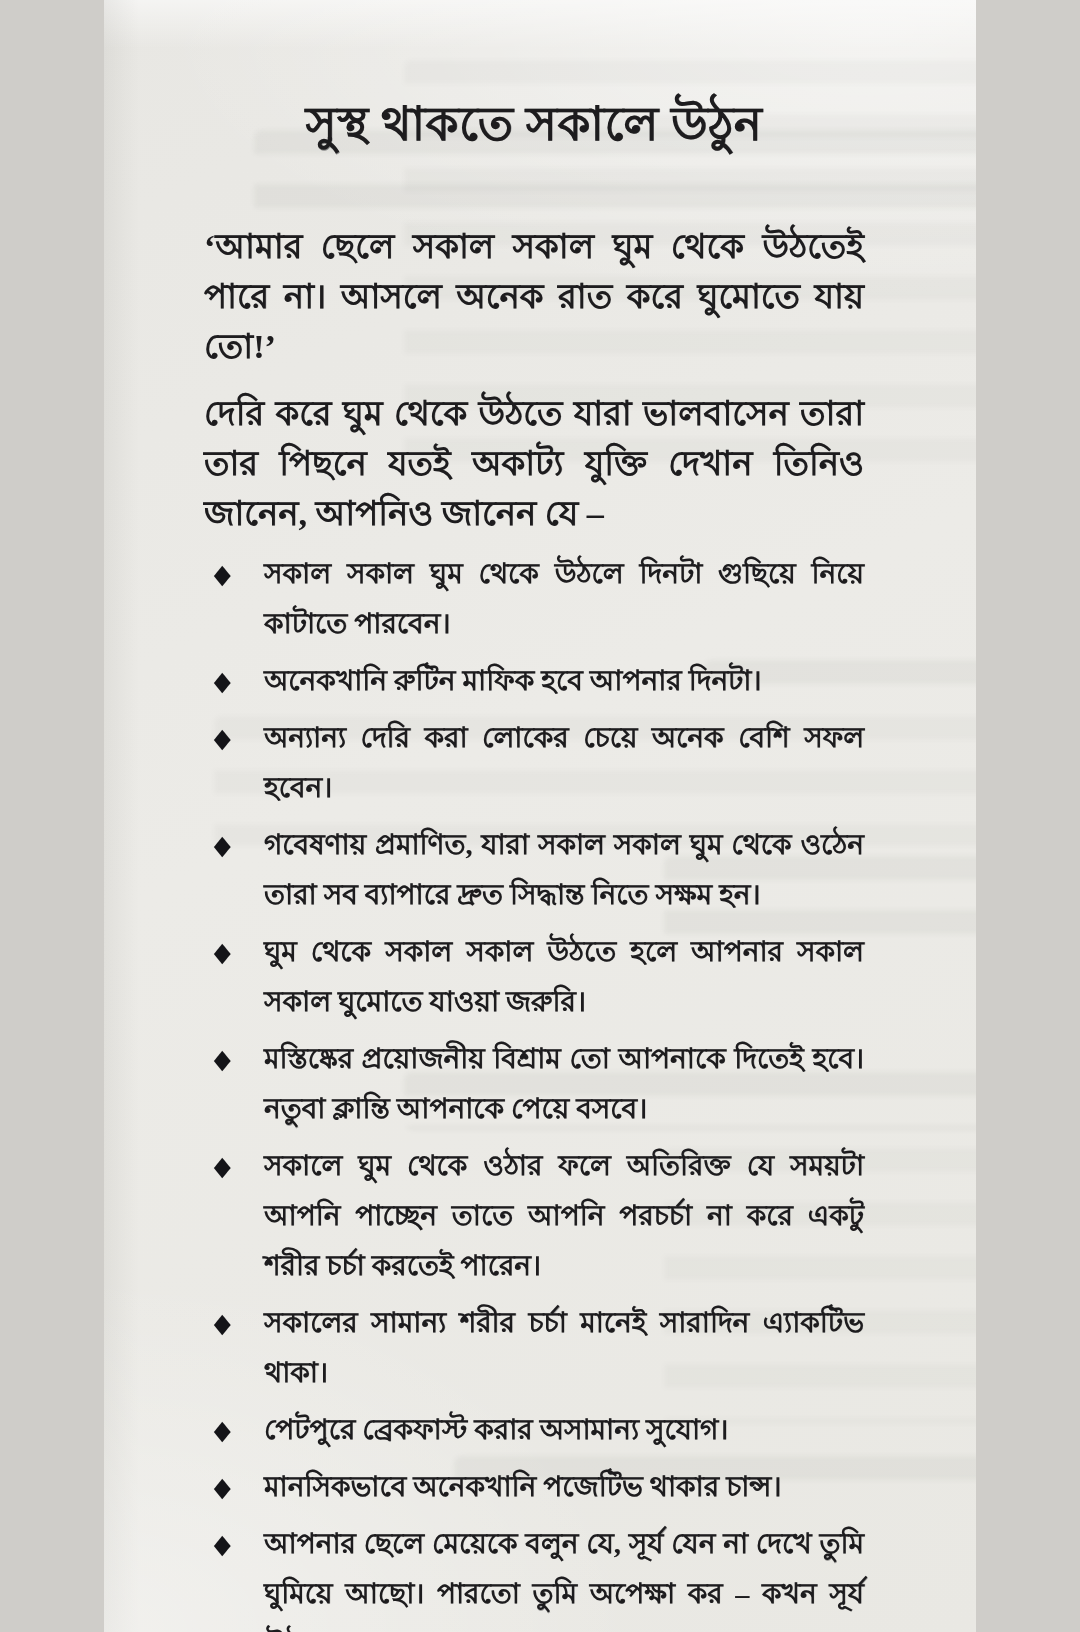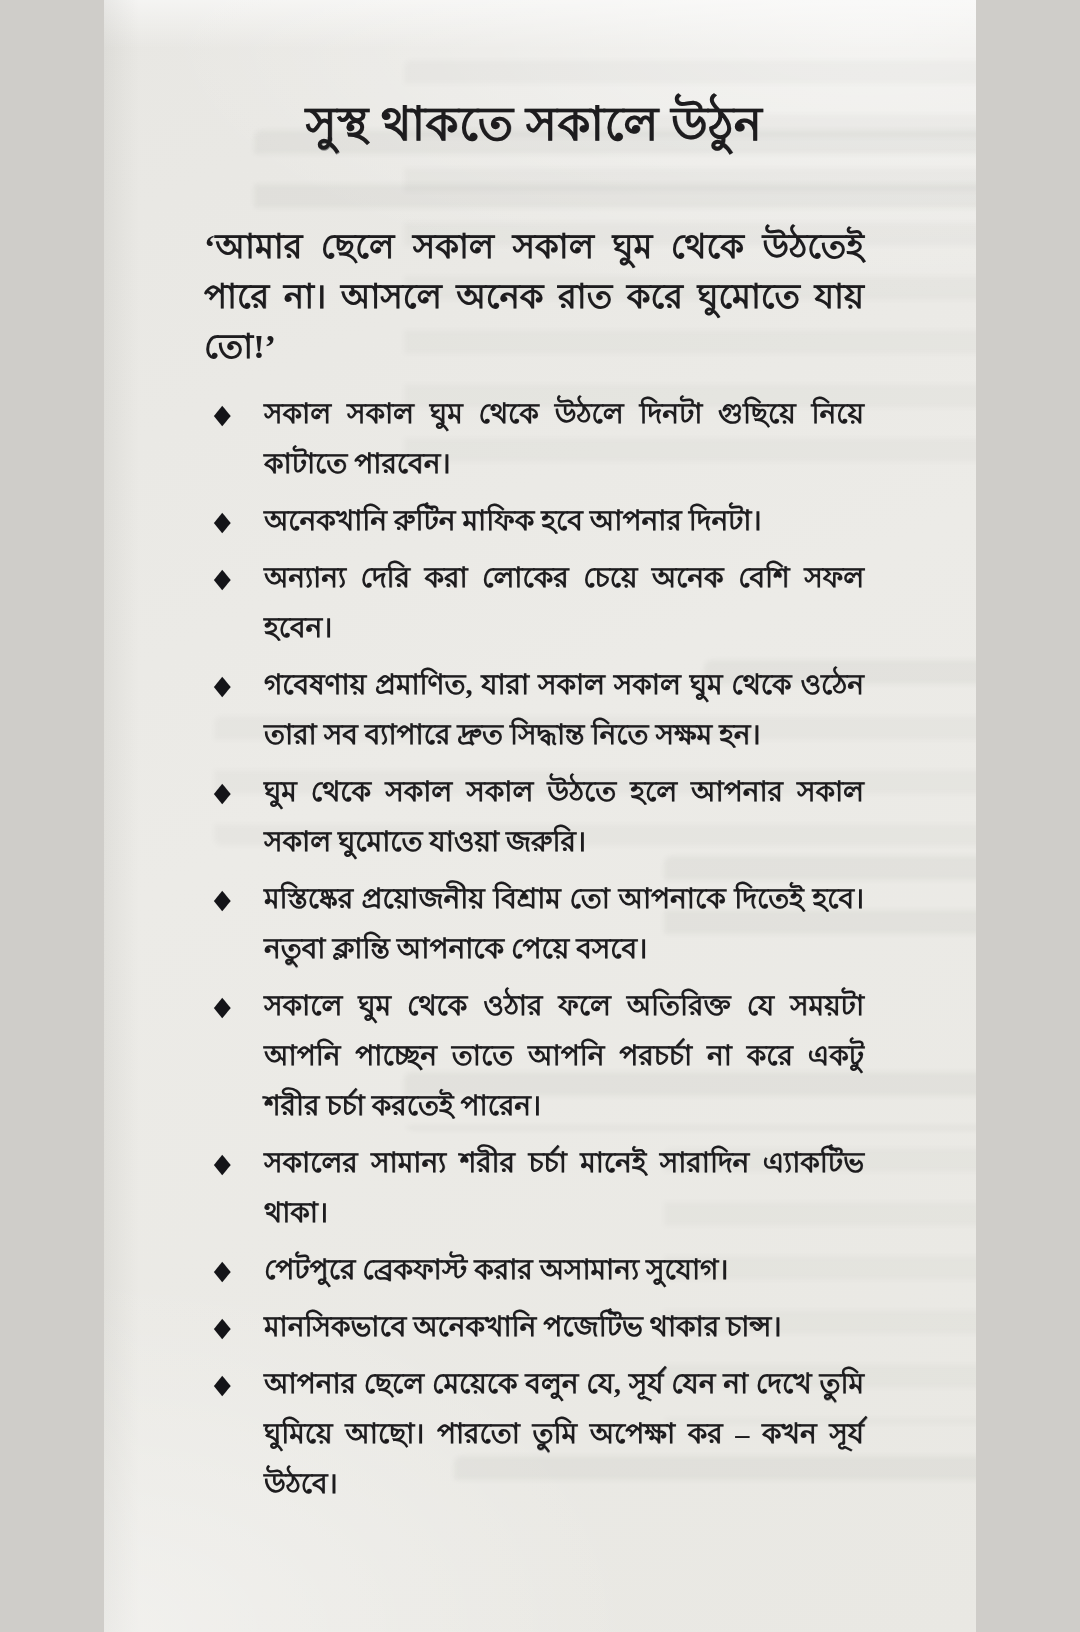--- a/index.html
+++ b/index.html
@@ -131,20 +131,21 @@
   <div class="ghost light" style="left:300px; top:1072px; width:780px; height:58px;"></div>
   <div class="ghost faint" style="left:560px; top:1148px; width:520px; height:276px;"></div>
   <div class="ghost light" style="left:350px; top:1456px; width:560px; height:48px;"></div>
   <div class="ghost light" style="left:935px; top:1492px; width:90px; height:36px;"></div>
 
   <div class="content">
 
     <h1 class="title">সুস্থ থাকতে সকালে উঠুন</h1>
 
     <p class="para quote">‘আমার ছেলে সকাল সকাল ঘুম থেকে উঠতেই পারে না। আসলে অনেক রাত করে ঘুমোতে যায় তো!’</p>
+    <p class="para">দেরি করে ঘুম থেকে উঠতে যারা ভালবাসেন তারা তার পিছনে যতই অকাট্য যুক্তি দেখান তিনিও জানেন, আপনিও জানেন যে –</p>
 
     <div class="bullets">
 
       <div class="bullet">
         <span class="diamond">◆</span>
         <span class="bullet-text">সকাল সকাল ঘুম থেকে উঠলে দিনটা গুছিয়ে নিয়ে কাটাতে পারবেন।</span>
       </div>
       <div class="bullet">
         <span class="diamond">◆</span>
         <span class="bullet-text">অনেকখানি রুটিন মাফিক হবে আপনার দিনটা।</span>

